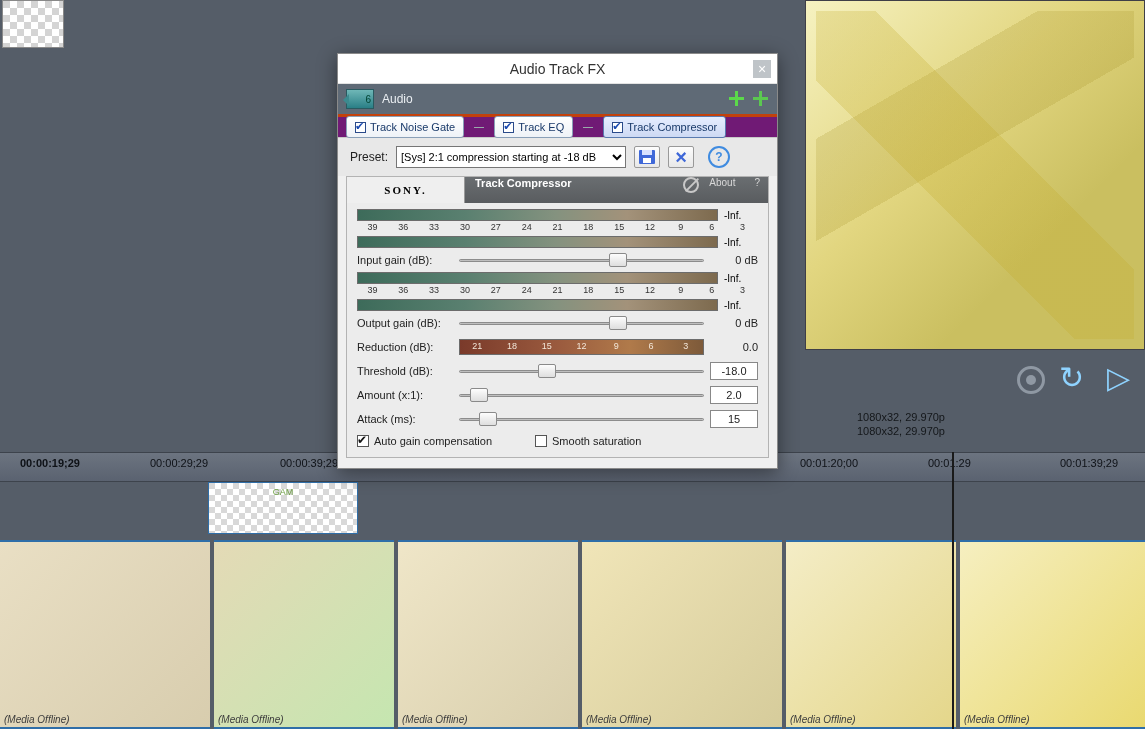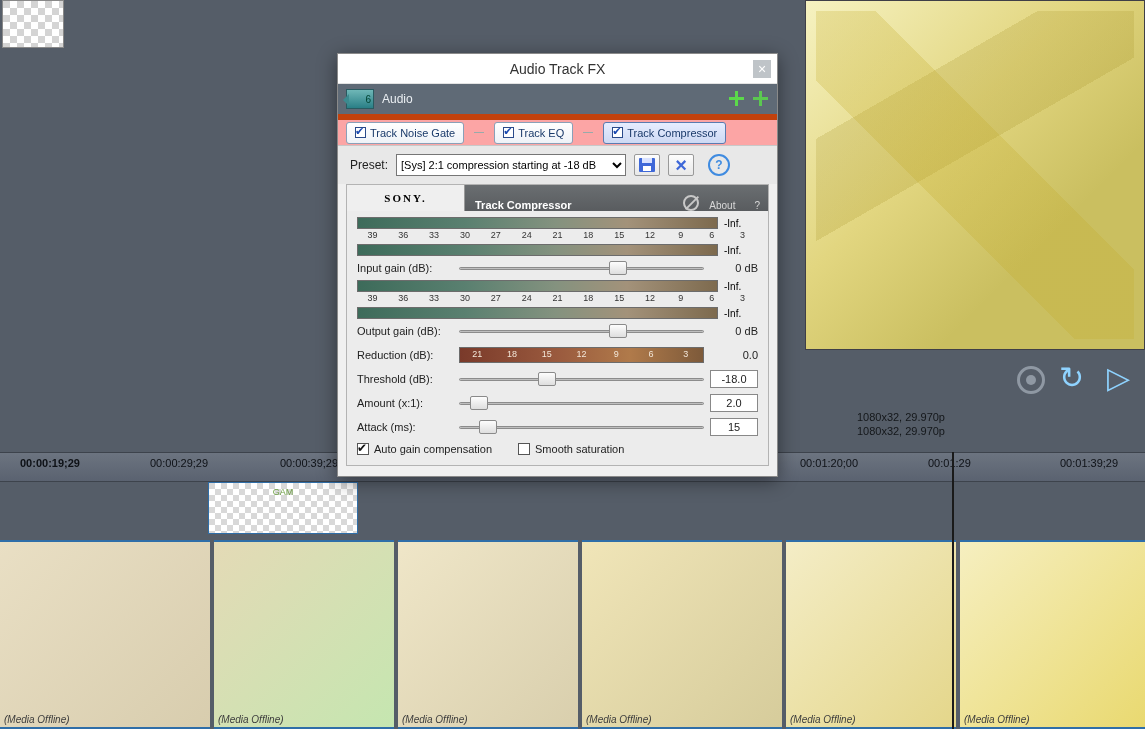--- a/index.html
+++ b/index.html
@@ -42,39 +42,39 @@
   .titlebar .ttl{font-size:14px;color:#333}
   .titlebar .closebtn{position:absolute;right:6px;top:6px;width:18px;height:18px;background:#bfc4c8;color:#fff;display:flex;align-items:center;justify-content:center;font-size:14px;cursor:pointer}
   .chainhdr{height:30px;background:#5f6a76;display:flex;align-items:center;padding:0 8px;color:#eaeef2;gap:8px;position:relative}
   .chainhdr .badge{width:28px;height:20px;background:linear-gradient(#6fb7b7,#2a7f86);border:1px solid #2a5a60;position:relative;display:flex;align-items:center;justify-content:flex-end;padding-right:2px;font-size:10px;color:#043}
   .chainhdr .badge::before{content:"";position:absolute;left:-10px;top:4px;border:6px solid transparent;border-right-color:#3c8a8f}
   .chainhdr .hdricons{position:absolute;right:8px;top:5px;display:flex;gap:6px}
   .plus{width:18px;height:18px;position:relative}
   .plus::before,.plus::after{content:"";position:absolute;background:#5bd94a}
   .plus::before{left:8px;top:2px;width:3px;height:15px}
   .plus::after{left:2px;top:8px;width:15px;height:3px}
-  .fxtabs{height:32px;background:#fca5a5;border-top:6px solid #c2410c;border-bottom:1px solid #c8c8c8;display:flex;align-items:center;padding:0 8px;gap:10px}
+  .fxtabs{height:24px;background:#701a75;border-top:3px solid #c2410c;border-bottom:1px solid #c8c8c8;display:flex;align-items:center;padding:0 8px;gap:10px}
   .fxtab{display:flex;align-items:center;gap:4px;height:22px;padding:0 8px;border:1px solid #8aa0b8;border-radius:3px;background:linear-gradient(#fff,#eef2f7);font-size:11px;color:#1a3a6a;cursor:pointer}
   .fxtab.active{background:linear-gradient(#e6edff,#cdd9f3);border-color:#5a7bb0}
   .fxtab .ck{width:11px;height:11px;border:1px solid #2a4a8a;background:#fff;position:relative}
   .fxtab .ck::after{content:"✔";position:absolute;left:-1px;top:-3px;font-size:11px;color:#1848b0}
   .fxtabs .line{width:10px;height:1px;background:#9aa;align-self:center}
   .presetrow{display:flex;align-items:center;padding:8px 12px;gap:8px;background:#e8e8e8}
   .presetrow label{color:#222}
   .presetrow select{flex:0 0 230px;height:22px;font-size:11px;border:1px solid #767676;background:#fff}
   .iconbtn{width:26px;height:22px;border:1px solid #999;border-radius:2px;display:flex;align-items:center;justify-content:center;background:linear-gradient(#fdfdfd,#e8e8e8);cursor:pointer}
   .disk{width:16px;height:14px;background:#3f68d8;position:relative;border-radius:1px}
   .disk::before{content:"";position:absolute;left:3px;top:0;width:10px;height:5px;background:#d9e2ff}
   .disk::after{content:"";position:absolute;left:4px;bottom:1px;width:8px;height:5px;background:#fff}
   .xmark{color:#3f68d8;font-size:20px;font-weight:bold;line-height:16px}
   .help{width:22px;height:22px;border-radius:50%;border:2px solid #3f8be0;color:#3f8be0;font-weight:bold;display:flex;align-items:center;justify-content:center;margin-left:6px;cursor:pointer}
 
   
   .plugin{margin:0 8px 10px;border:1px solid #b3b3b3;background:#ececec}
-  .plughdr{height:26px;background:linear-gradient(#6a6e71,#595c5f);color:#fff;display:flex;align-items:flex-end;font-size:11px}
+  .plughdr{height:26px;background:linear-gradient(#6a6e71,#595c5f);color:#fff;display:flex;align-items:flex-start;font-size:11px}
   .plughdr .brandbox{width:118px;height:100%;background:#efefef;color:#000;display:flex;align-items:center;justify-content:center;font-family:Georgia,serif;font-weight:bold;letter-spacing:2px;border-right:1px solid #9a9a9a}
   .plughdr .pnm{padding-left:10px;font-weight:bold;flex:1}
   .plughdr .ban{width:16px;height:16px;border:2px solid #c8c8c8;border-radius:50%;position:relative;margin-right:10px}
   .plughdr .ban::after{content:"";position:absolute;left:-2px;top:5px;width:18px;height:2px;background:#c8c8c8;transform:rotate(-45deg)}
   .plughdr .about{color:#d8d8d8;font-size:10px;margin-right:19px;cursor:pointer}
   .plughdr .q{color:#d8d8d8;font-size:10px;margin-right:8px;cursor:pointer}
   .plugbody{padding:6px 10px 8px}
 
   .meter{height:12px;background:linear-gradient(90deg,#3d6b5a 0%,#5a8070 30%,#84927f 55%,#a3927a 75%,#7d6a4e 100%);border:1px solid #6c6c6c;position:relative}
   .meter.red{background:linear-gradient(90deg,#7a3a2a 0%,#9a5a3e 40%,#b07a4a 70%,#7d5a3a 100%)}
@@ -82,21 +82,21 @@
   .scale span{position:absolute;font-size:9px;color:#333;transform:translateX(-50%)}
 
   .row{display:flex;align-items:center;height:24px;gap:6px}
   .row .lbl{width:96px;color:#222;font-size:11px}
   .row .track{flex:1;height:16px;position:relative}
   .row .rail{position:absolute;left:0;right:0;top:7px;height:3px;background:#bfbfbf;border:1px solid #8c8c8c;border-radius:2px}
   .row .thumb{position:absolute;top:1px;width:18px;height:14px;background:linear-gradient(#fdfdfd,#dedede);border:1px solid #8a8a8a;border-radius:2px;cursor:pointer}
   .row .val{width:48px;text-align:right;font-size:11px;color:#222}
   .row input.val{height:18px;border:1px solid #888;background:#fff;text-align:center;padding:0 2px}
 
-  .checks{display:flex;align-items:center;gap:26px;padding:4px 0 2px}
+  .checks{display:flex;align-items:center;gap:43px;padding:4px 0 2px}
   .checks label{display:flex;align-items:center;gap:5px;font-size:11px;color:#222;cursor:pointer}
   .checks .cbox{width:12px;height:12px;border:1px solid #555;background:#fff;position:relative}
   .checks .cbox.checked::after{content:"✔";position:absolute;left:-1px;top:-3px;font-size:12px;color:#111}
 </style>
 </head>
 <body>
 
 <div class="bg">
   <div class="bin">
     <div class="thumb-cell a">

